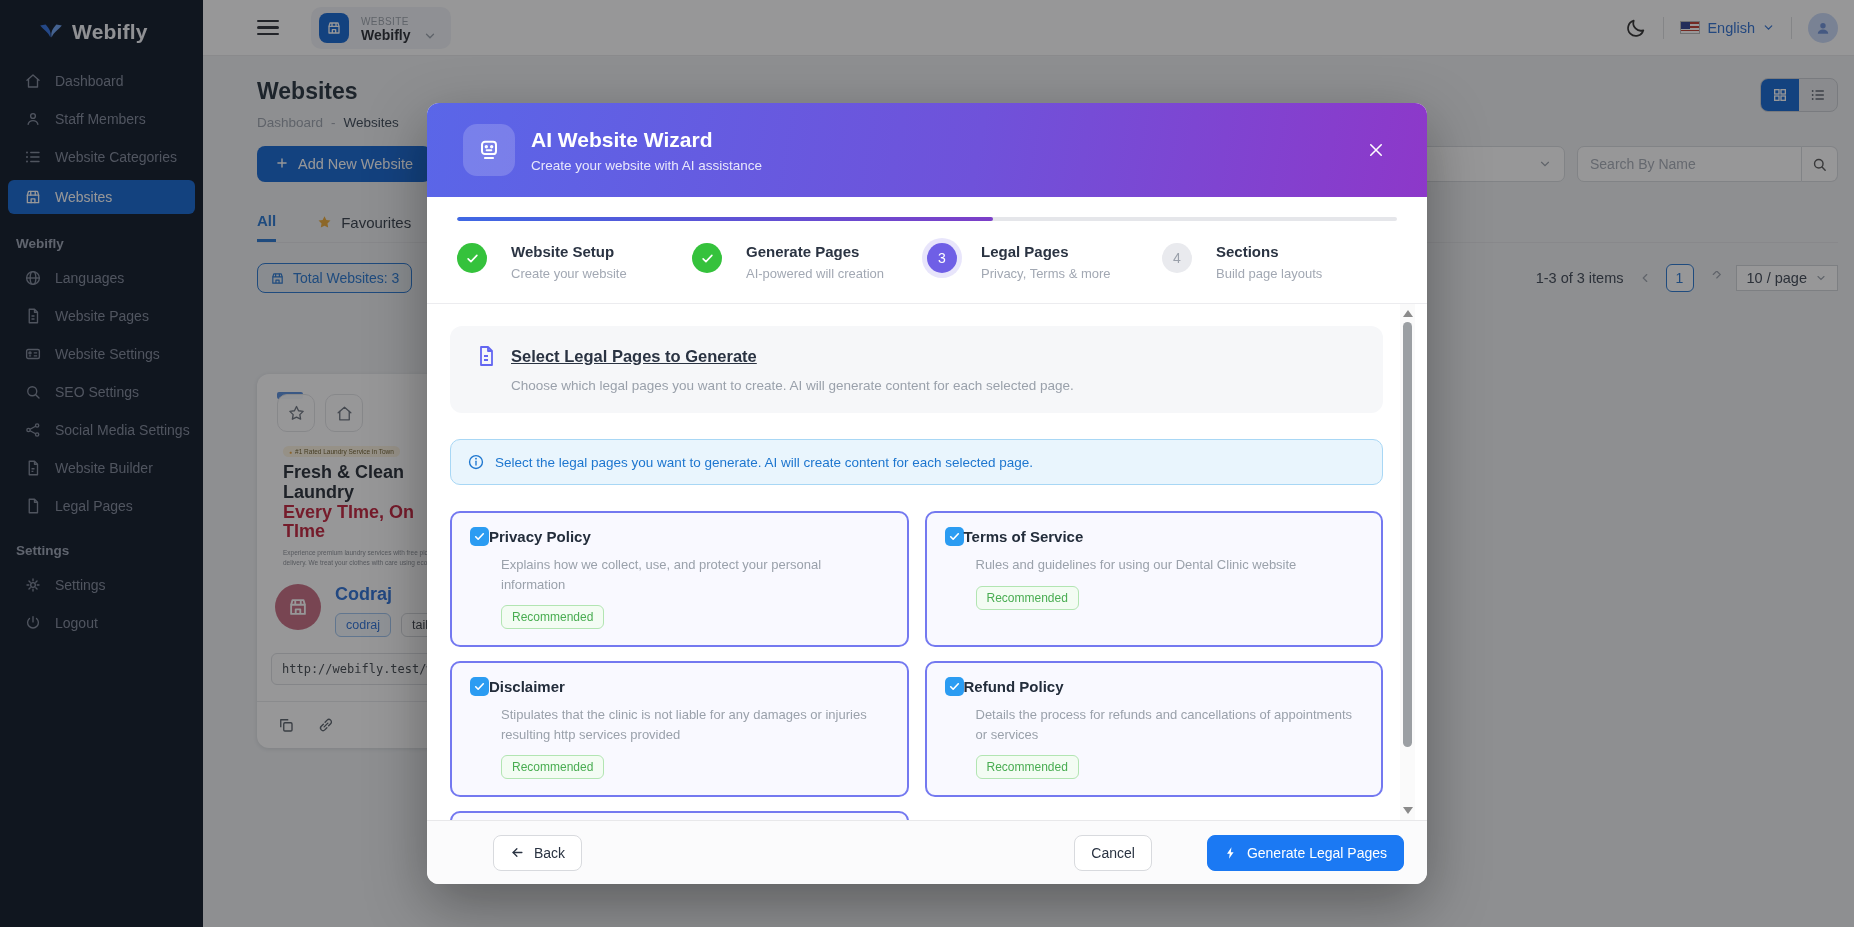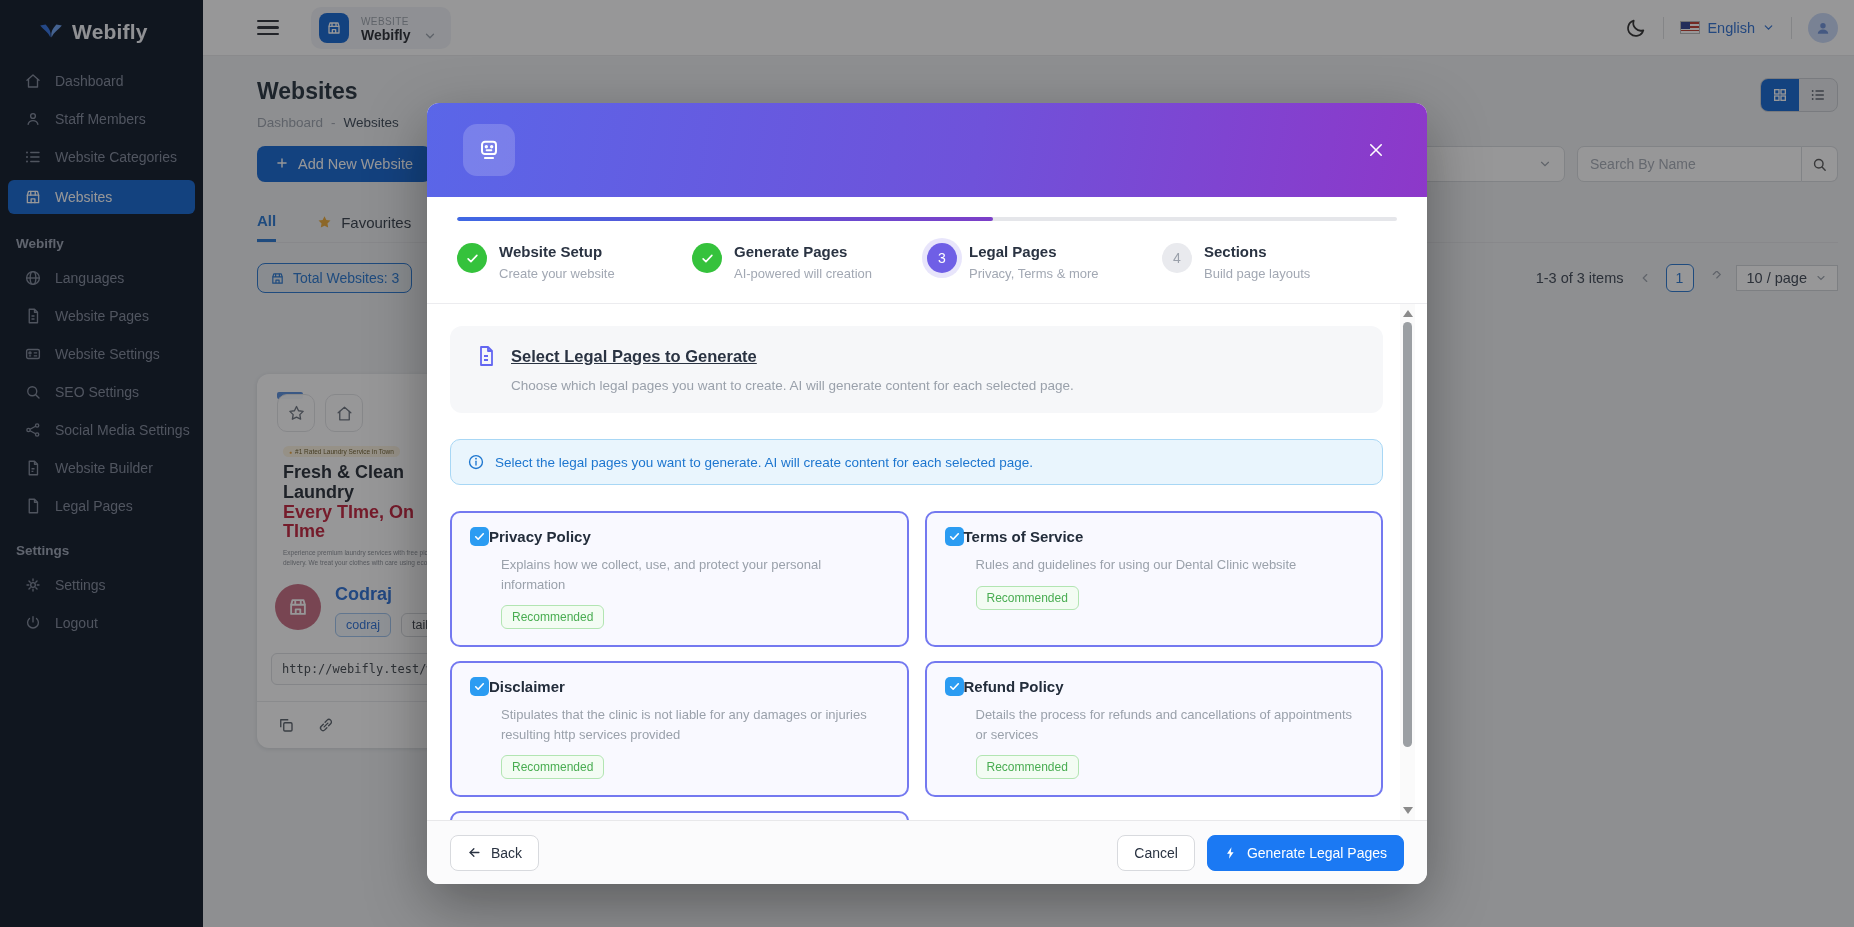--- a/index.html
+++ b/index.html
@@ -93,21 +93,21 @@
   .wiz-header { height:94px; background:linear-gradient(100deg,#5a66e8 0%,#6f52da 55%,#8d38c9 100%); display:flex; align-items:center; padding:0 36px; gap:16px; }
   .wiz-bot { width:52px; height:52px; border-radius:14px; background:rgba(255,255,255,.18); display:flex; align-items:center; justify-content:center; color:#fff; }
   .wiz-title { color:#fff; font-size:21px; font-weight:bold; }
   .wiz-sub { color:rgba(255,255,255,.85); font-size:13.5px; margin-top:6px; }
   .wiz-close { margin-left:auto; color:#fff; cursor:pointer; padding:6px; }
 
   .wiz-steps { padding:20px 30px 22px 30px; border-bottom:1px solid #ececef; }
   .wiz-progress { height:4px; background:#e5e6ea; border-radius:99px; margin-bottom:22px; overflow:hidden; }
   .wiz-progress-fill { height:100%; width:57%; border-radius:99px; background:linear-gradient(90deg,#3f68e4,#7c3fc8); }
   .steps-row { display:flex; }
-  .step { flex:1; display:flex; gap:12px; align-items:flex-start; }
+  .step { flex:1; display:flex; gap:24px; align-items:flex-start; }
   .step-circle { width:30px; height:30px; min-width:30px; border-radius:50%; display:flex; align-items:center; justify-content:center; font-size:14px; }
   .step-circle.done { background:#35c23c; color:#fff; }
   .step-circle.active { background:#6f5fe6; color:#fff; box-shadow:0 0 0 5px rgba(111,95,230,.16); }
   .step-circle.idle { background:#e9eaee; color:#9aa0aa; }
   .step-title { font-size:15px; font-weight:bold; color:#2a3342; padding-top:0px; }
   .step-desc { font-size:13px; color:#a2a8b3; margin-top:6px; }
 
   .wiz-body { flex:1; overflow:hidden; position:relative; padding:22px 44px 0 23px; background:#fff; }
   .sec-card { background:#f6f7f9; border-radius:12px; padding:18px 24px 20px 24px; }
   .sec-head { display:flex; align-items:center; gap:13px; }
@@ -123,21 +123,21 @@
   .lp-badge { display:inline-block; margin:11px 0 0 31px; font-size:12px; color:#49ad52; background:#f3fcf3; border:1px solid #b2e5b2; border-radius:6px; padding:4px 10px; }
 
   
   .sb-track { position:absolute; top:0; right:12px; bottom:0; width:15px; background:#fafafa; }
   .sb-up, .sb-down { position:absolute; left:3px; width:0; height:0; border-left:5px solid transparent; border-right:5px solid transparent; cursor:pointer; }
   .sb-up { top:6px; border-bottom:7px solid #8a8a8a; }
   .sb-down { bottom:6px; border-top:7px solid #8a8a8a; }
   .sb-thumb { position:absolute; left:3px; top:18px; width:9px; height:425px; border-radius:6px; background:#9b9fa3; cursor:pointer; }
 
   .wiz-footer { height:64px; min-height:64px; border-top:1px solid #e8e8ea; background:#fbfbfc; display:flex; align-items:center; justify-content:space-between; padding:0 23px; }
-  .btn { display:flex; align-items:center; gap:9px; font-size:14px; border-radius:8px; padding:9px 16px; cursor:pointer; font-family:"Liberation Sans",sans-serif; }
+  .btn { display:flex; align-items:center; gap:9px; font-size:14px; border-radius:8px; padding:9px 16px; cursor:pointer; font-family:"Liberation Sans",sans-serif;margin-left:43px; }
   .btn-outline { background:#fff; border:1px solid #d8dade; color:#2a3342; }
   .btn-primary { background:#1b79f3; border:1px solid #1b79f3; color:#fff; }
   .footer-right { display:flex; gap:12px; }
 </style>
 </head>
 <body>
 
 <div class="app">
 
   <aside class="sidebar">
@@ -499,20 +499,24 @@
   <div class="wiz-header">
     <span class="wiz-bot">
       <svg width="28" height="28" viewBox="0 0 24 24" fill="none" stroke="#fff" stroke-width="1.7" stroke-linecap="round">
           <rect x="6" y="5" width="12" height="10.5" rx="2.5"></rect>
           <circle cx="9.7" cy="9.2" r="0.6" fill="#fff"></circle>
           <circle cx="14.3" cy="9.2" r="0.6" fill="#fff"></circle>
           <path d="M10 12.3h4"></path>
           <path d="M8.5 18.8h7"></path>
         </svg>
     </span>
+    <span>
+      <div class="wiz-title">AI Website Wizard</div>
+      <div class="wiz-sub">Create your website with AI assistance</div>
+    </span>
     <span class="wiz-close">
       <svg width="18" height="18" viewBox="0 0 24 24" fill="none" stroke="#fff" stroke-width="2.1" stroke-linecap="round">
           <path d="M5 5l14 14M19 5L5 19"></path>
         </svg>
     </span>
   </div>
 
   <div class="wiz-steps">
     <div class="wiz-progress">
         <div class="wiz-progress-fill"></div>

